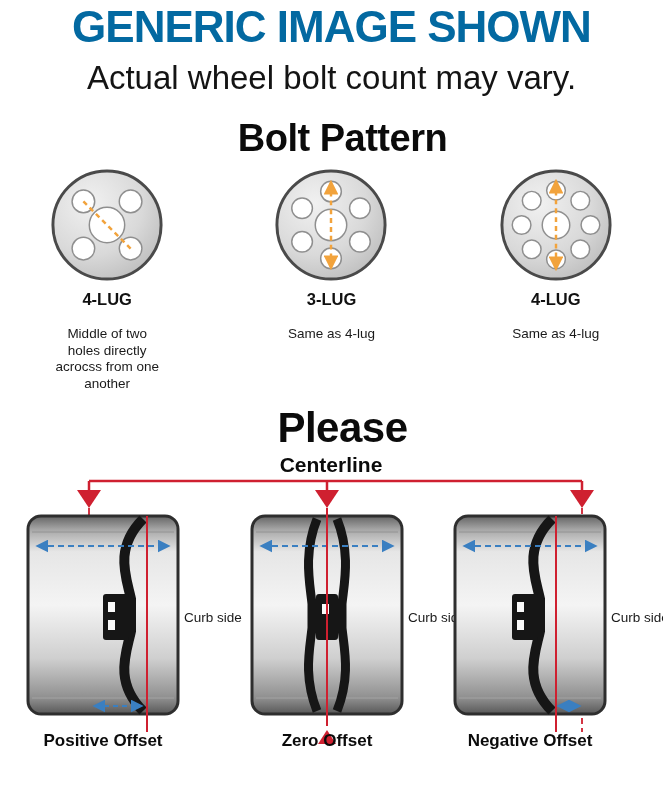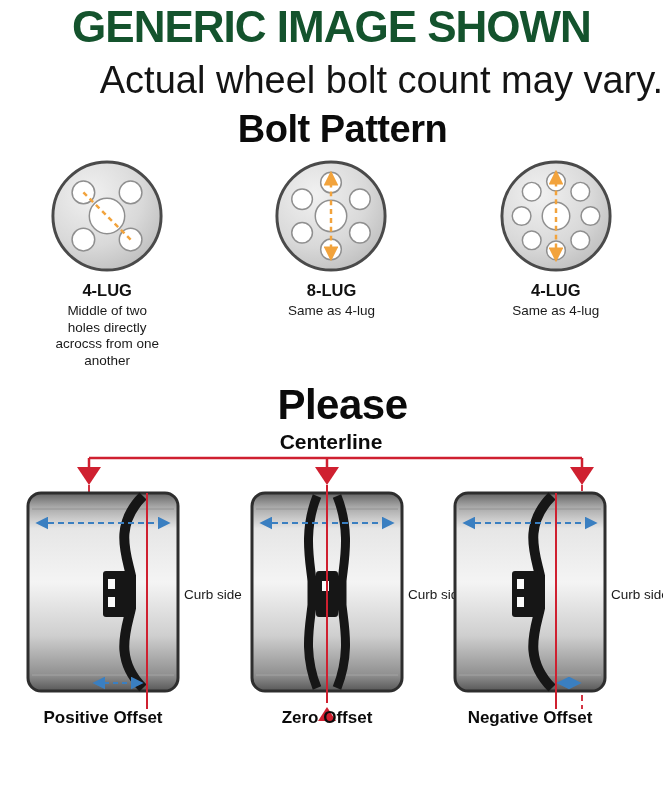--- a/index.html
+++ b/index.html
@@ -3,36 +3,36 @@
 <meta charset="utf-8">
 <style>
   html,body{margin:0;padding:0;background:#fff;}
   body{
     width:663px;height:800px;overflow:hidden;
     font-family:"Liberation Sans", sans-serif;color:#111;
   }
   .page{width:663px;height:800px;position:relative;text-align:center;}
   .title{
     margin:4px 0 0 0;font-size:44px;font-weight:900;letter-spacing:-1px;
-    line-height:1.05;color:#14532d;
+    line-height:1.05;color:#0369a1;
   }
-  .subtitle{margin:9px 0 0 0;font-size:38px;font-weight:400;color:#141414;text-align:right;}
+  .subtitle{margin:9px 0 0 0;font-size:33px;font-weight:400;color:#141414;}
   .note{margin:9px 0 0 0;font-size:25px;font-weight:700;color:#0b0b0b;}
-  .section-title{margin:6px 0 0 0;font-size:38px;font-weight:800;color:#0b0b0b;letter-spacing:-0.5px;padding-left:22px;}
+  .section-title{margin:20px 0 0 0;font-size:38px;font-weight:800;color:#0b0b0b;letter-spacing:-0.5px;padding-left:22px;}
   .offset-title{margin-top:12px;font-size:42px;}
   .lug-row{
     display:flex;justify-content:space-between;align-items:flex-start;
     padding:6px 14px 0 14px;
     gap:38px;
   }
   .lug-col{flex:1;display:flex;flex-direction:column;align-items:center;}
   .lug-svg{width:118px;height:118px;display:block;}
   .lug-label{margin-top:6px;font-size:16.5px;font-weight:700;}
   .lug-desc{
-    margin-top:3px;max-width:104px;font-size:13.5px;line-height:1.22;color:#1a1a1a;
+    margin-top:17px;max-width:104px;font-size:13.5px;line-height:1.22;color:#1a1a1a;
   }
   .offset-svg{display:block;width:663px;height:300px;margin-top:2px;}
   .offset-svg text{font-family:"Liberation Sans", sans-serif;}
   .cl-text{font-size:21px;font-weight:700;text-anchor:middle;fill:#0b0b0b;}
   .curb{font-size:13.5px;fill:#1a1a1a;}
   .wheel-label{font-size:17px;font-weight:700;text-anchor:middle;fill:#0b0b0b;}
   .hidden-defs{position:absolute;width:0;height:0;}
 </style>
 </head>
 <body>
@@ -91,21 +91,21 @@
         <circle cx="60" cy="60" r="55" fill="url(#discGrad)" stroke="#4a4a4a" stroke-width="3"></circle>
         <circle cx="60" cy="60" r="16" fill="#ffffff" stroke="#8f8f8f" stroke-width="1.5"></circle>
         <circle cx="60" cy="26" r="10.5" fill="#ffffff" stroke="#8f8f8f" stroke-width="1.5"></circle>
         <circle cx="30.6" cy="43" r="10.5" fill="#ffffff" stroke="#8f8f8f" stroke-width="1.5"></circle>
         <circle cx="30.6" cy="77" r="10.5" fill="#ffffff" stroke="#8f8f8f" stroke-width="1.5"></circle>
         <circle cx="60" cy="94" r="10.5" fill="#ffffff" stroke="#8f8f8f" stroke-width="1.5"></circle>
         <circle cx="89.4" cy="77" r="10.5" fill="#ffffff" stroke="#8f8f8f" stroke-width="1.5"></circle>
         <circle cx="89.4" cy="43" r="10.5" fill="#ffffff" stroke="#8f8f8f" stroke-width="1.5"></circle>
         <line x1="60" y1="17" x2="60" y2="103" stroke="#f2a33c" stroke-width="2.5" stroke-dasharray="5 4" marker-start="url(#oArr)" marker-end="url(#oArr)"></line>
       </svg>
-      <div class="lug-label">8-LUG</div>
+      <div class="lug-label">3-LUG</div>
       <div class="lug-desc">Same as 4-lug</div>
     </div>
 
     <div class="lug-col">
       <svg class="lug-svg" viewBox="0 0 120 120">
         <circle cx="60" cy="60" r="55" fill="url(#discGrad)" stroke="#4a4a4a" stroke-width="3"></circle>
         <circle cx="60" cy="60" r="14" fill="#ffffff" stroke="#8f8f8f" stroke-width="1.5"></circle>
         <circle cx="60" cy="25" r="9.5" fill="#ffffff" stroke="#8f8f8f" stroke-width="1.5"></circle>
         <circle cx="84.7" cy="35.3" r="9.5" fill="#ffffff" stroke="#8f8f8f" stroke-width="1.5"></circle>
         <circle cx="95" cy="60" r="9.5" fill="#ffffff" stroke="#8f8f8f" stroke-width="1.5"></circle>

